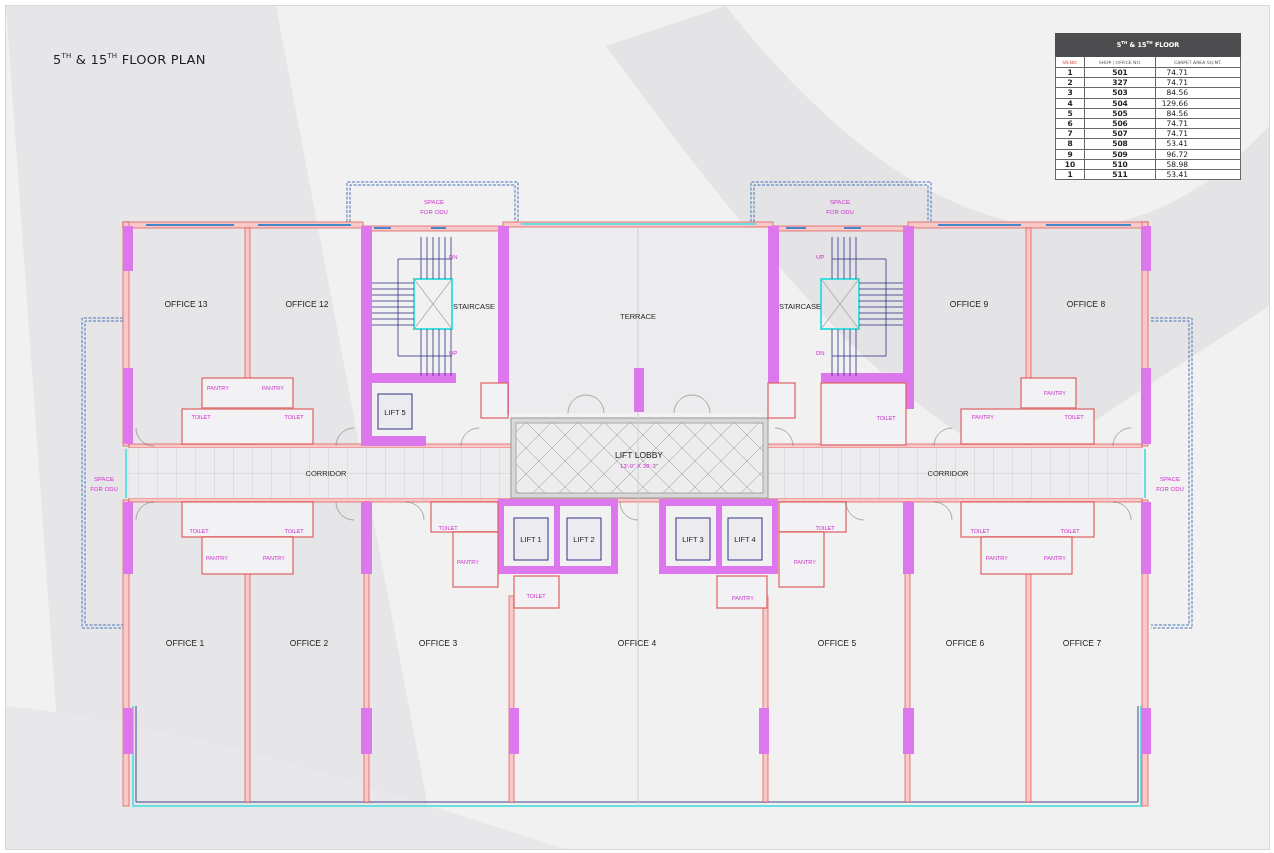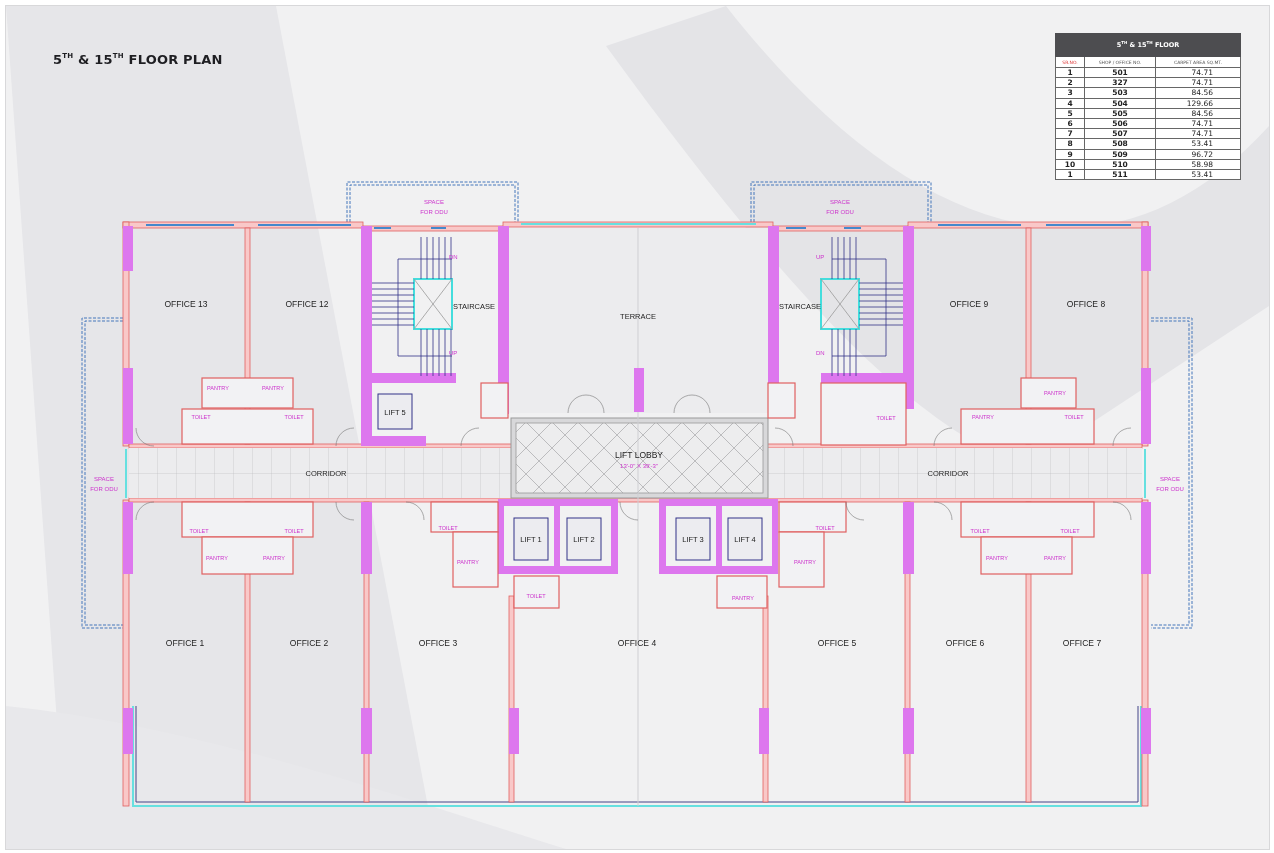--- a/index.html
+++ b/index.html
@@ -1,28 +1,28 @@
 <!DOCTYPE html>
 <html><head>
 <meta charset="utf-8">
 <style>
   html,body{margin:0;padding:0;background:#ffffff;}
   body{width:1274px;height:853px;position:relative;overflow:hidden;font-family:"DejaVu Sans",sans-serif;}
   .sheet{position:absolute;left:5px;top:5px;width:1263px;height:843px;background:#f1f1f2;border:1px solid #d8d8da;overflow:hidden;}
   .swoosh{position:absolute;inset:0;}
-  .title{position:absolute;left:47px;top:46px;font-family:"DejaVu Sans",sans-serif;font-weight:bold;font-size:13px;color:#1e1e22;letter-spacing:0.2px;}
+  .title{position:absolute;left:47px;top:46px;font-family:"DejaVu Sans",sans-serif;font-weight:normal;font-size:13px;color:#1e1e22;letter-spacing:0.2px;}
   .title sup{font-size:7px;vertical-align:6px;}
   .plan{position:absolute;left:0;top:0;}
   .area-table{position:absolute;left:1049px;top:27px;width:186px;border-collapse:collapse;background:#fff;font-family:"DejaVu Sans",sans-serif;}
   .area-table th.head{background:#4d4d50;color:#fff;font-size:6.5px;font-weight:bold;height:20px;text-align:center;border:1px solid #4d4d50;}
   .area-table th.head sup{font-size:4px;}
   .area-table th.col{font-size:4.5px;font-weight:normal;color:#555;height:10px;border:1px solid #666;padding:0;text-align:center;}
   .area-table th.col.sr{color:#d33;}
   .area-table td{font-size:7.5px;font-weight:bold;color:#222;height:9.2px;line-height:9px;padding:0;text-align:center;border:1px solid #666;}
-  .area-table td.area{font-weight:normal;text-align:right;padding-right:27px;}
+  .area-table td.area{font-weight:normal;text-align:right;padding-right:52px;}
   .lbl{font-family:"Liberation Sans",sans-serif;font-size:8.5px;fill:#222;}
   .lbl-s{font-family:"Liberation Sans",sans-serif;font-size:7.5px;fill:#222;}
   .pk{font-family:"Liberation Sans",sans-serif;font-size:6px;fill:#cc33cc;}
   .pk-s{font-family:"Liberation Sans",sans-serif;font-size:5.5px;fill:#cc33cc;}
 </style>
 </head>
 <body>
 
 <div class="sheet">
   <svg class="swoosh" width="1263" height="843">

